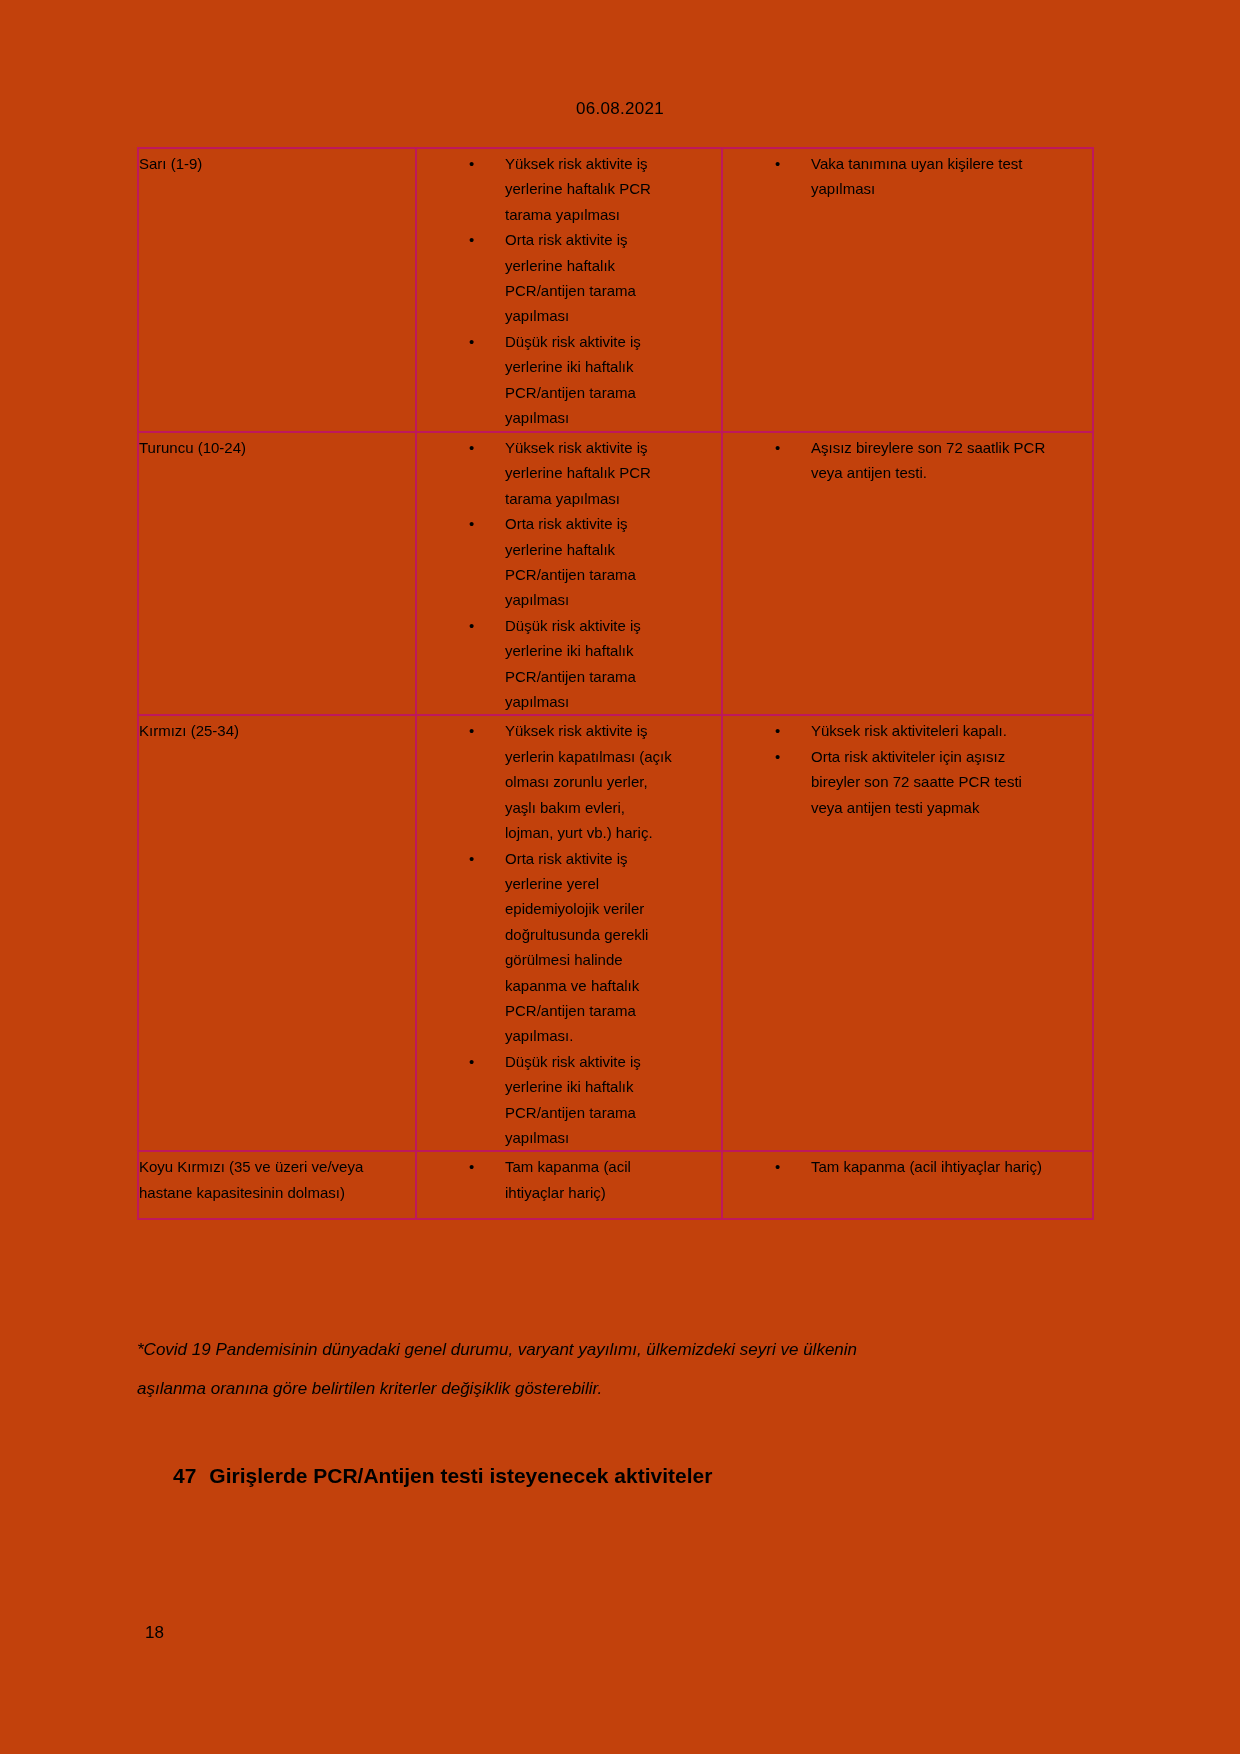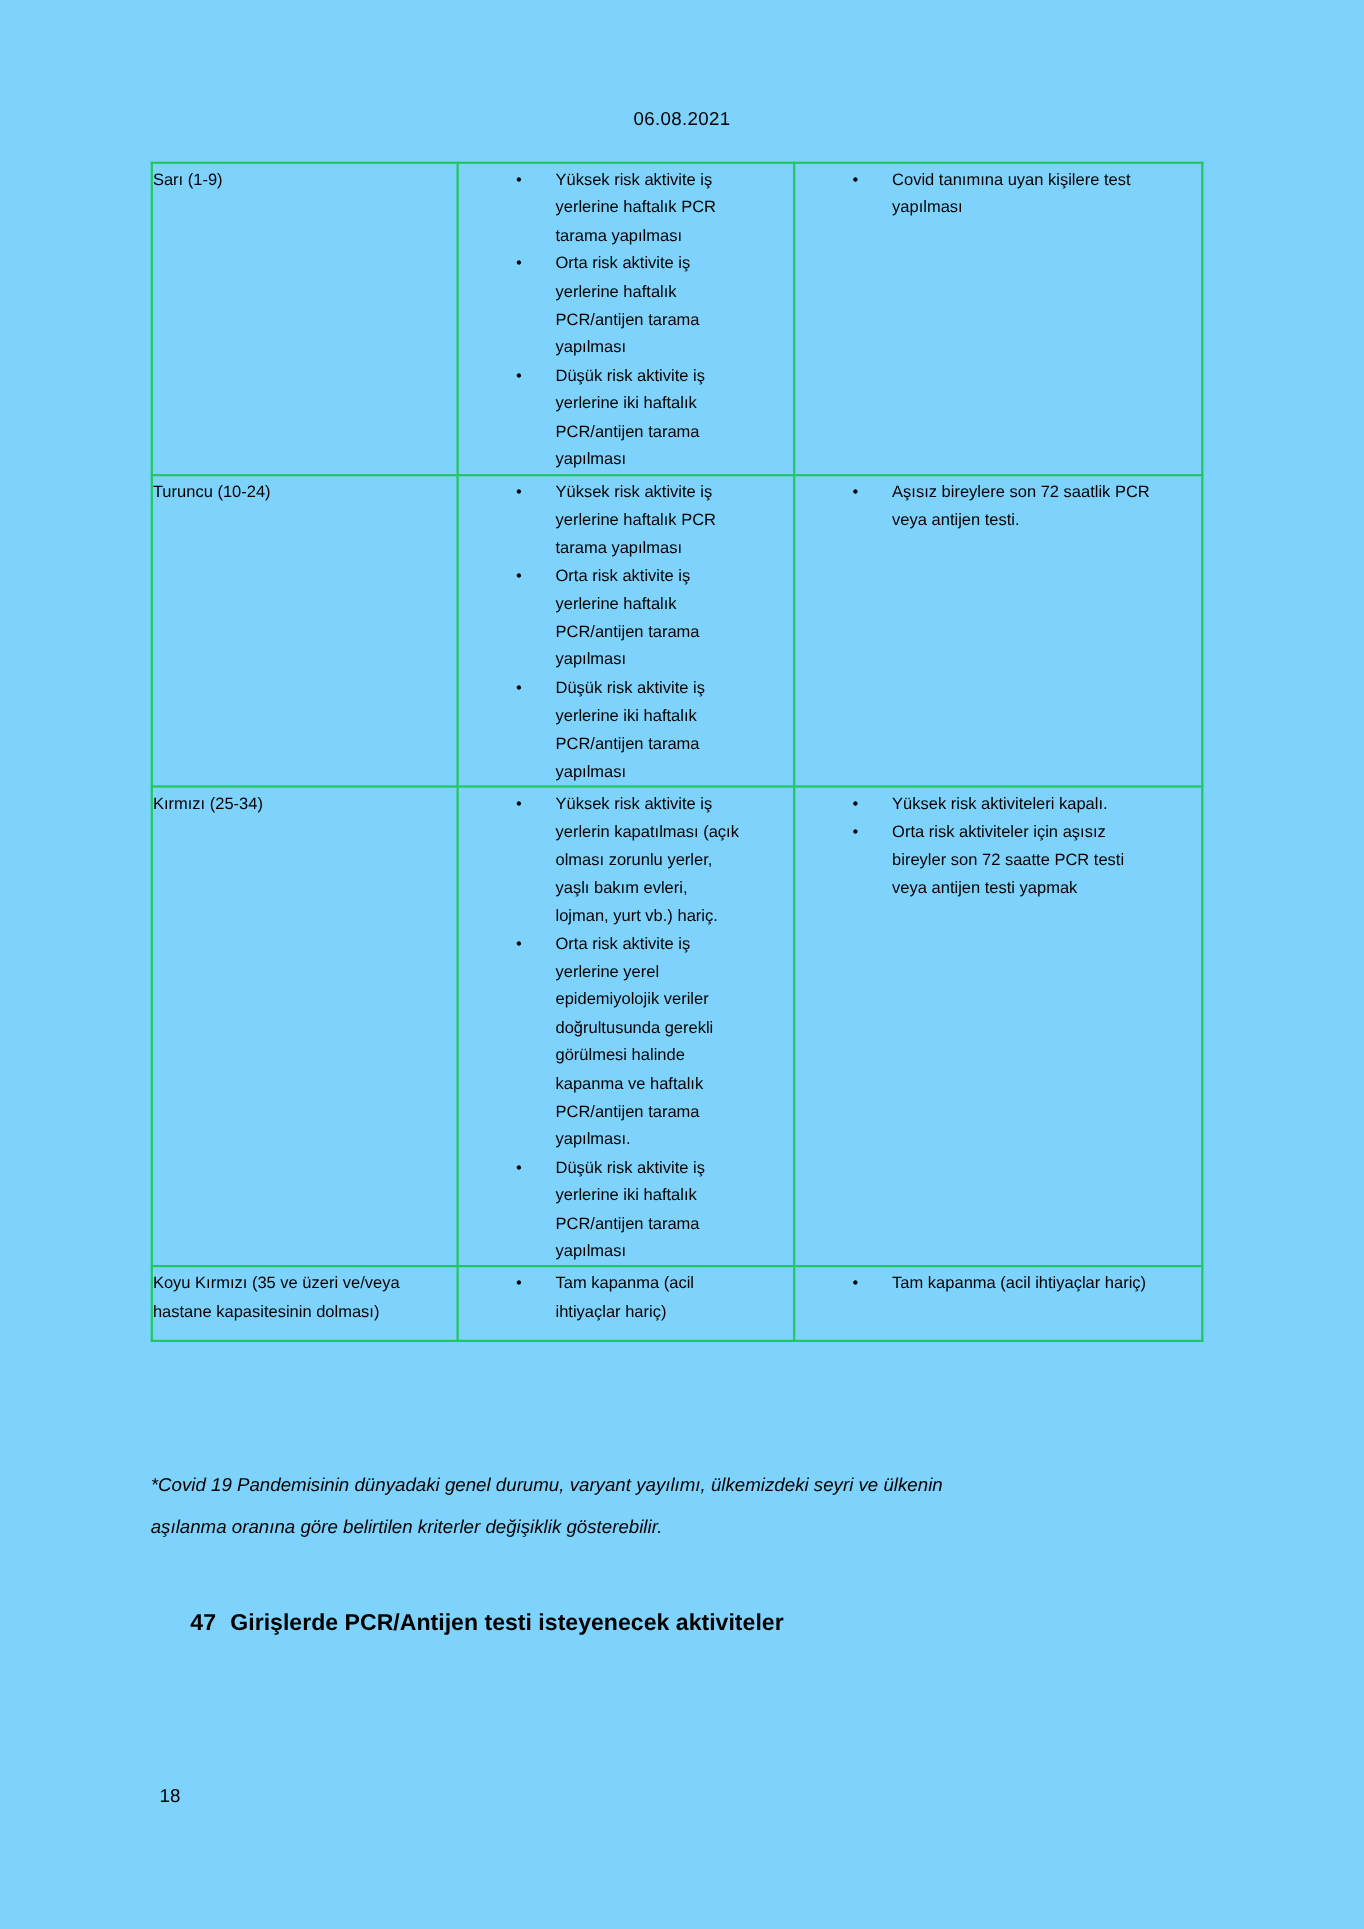--- a/index.html
+++ b/index.html
@@ -1,34 +1,34 @@
 <!DOCTYPE html>
 <html><head>
 <meta charset="utf-8">
 <style>
   html,body{margin:0;padding:0;}
   body{
     width:1240px;height:1754px;position:relative;background:#ffffff;
     font-family:"Liberation Sans",sans-serif;color:#000000;
     -webkit-font-smoothing:antialiased;
   }
-  .page{position:absolute;top:0;left:0;width:1240px;height:1754px;background:#7dd3fc;overflow:hidden;}
+  .page{position:absolute;top:0;left:0;width:1240px;height:1754px;background:#c2410c;overflow:hidden;}
 
   .date{
     position:absolute;top:99px;left:0;right:0;text-align:center;
     font-size:17px;letter-spacing:0.3px;
   }
 
   table.risk{
     position:absolute;left:137px;top:147px;width:955px;
     border-collapse:collapse;table-layout:fixed;
     font-size:15px;line-height:25.4px;
   }
   table.risk td{
-    border:2px solid #22c55e;vertical-align:top;
+    border:2px solid #be185d;vertical-align:top;
     box-sizing:border-box;padding:2px 0 0 0;
   }
   td.c1{padding-left:8px;padding-right:72px;}
   ul.blist{list-style:none;margin:0;padding:0;}
   ul.blist li{position:relative;padding-left:88px;}
   td.c2 li{padding-right:46px;}
   td.c3 li{padding-right:45px;}
   ul.blist li::before{
     content:"\2022";
     position:absolute;left:52px;top:0;
@@ -69,21 +69,21 @@
         <td class="c1">Sarı (1-9)</td>
         <td class="c2">
           <ul class="blist">
             <li>Yüksek risk aktivite iş yerlerine haftalık PCR tarama yapılması</li>
             <li>Orta risk aktivite iş yerlerine haftalık PCR/antijen tarama yapılması</li>
             <li>Düşük risk aktivite iş yerlerine  iki haftalık PCR/antijen tarama yapılması</li>
           </ul>
         </td>
         <td class="c3">
           <ul class="blist">
-            <li>Covid tanımına uyan kişilere test yapılması</li>
+            <li>Vaka tanımına uyan kişilere test yapılması</li>
           </ul>
         </td>
       </tr>
 
       <tr style="height:283px">
         <td class="c1">Turuncu (10-24)</td>
         <td class="c2">
           <ul class="blist">
             <li>Yüksek risk aktivite iş yerlerine haftalık PCR tarama yapılması</li>
             <li>Orta risk aktivite iş yerlerine haftalık PCR/antijen tarama yapılması</li>

